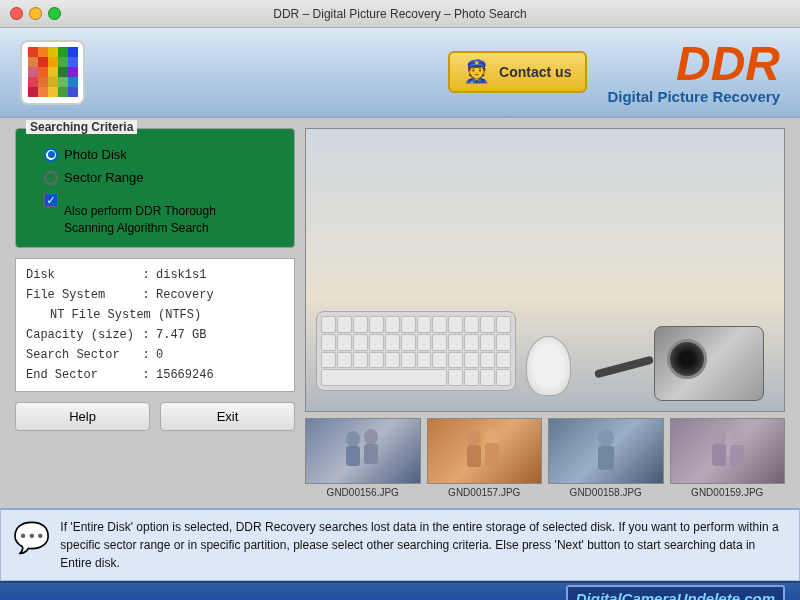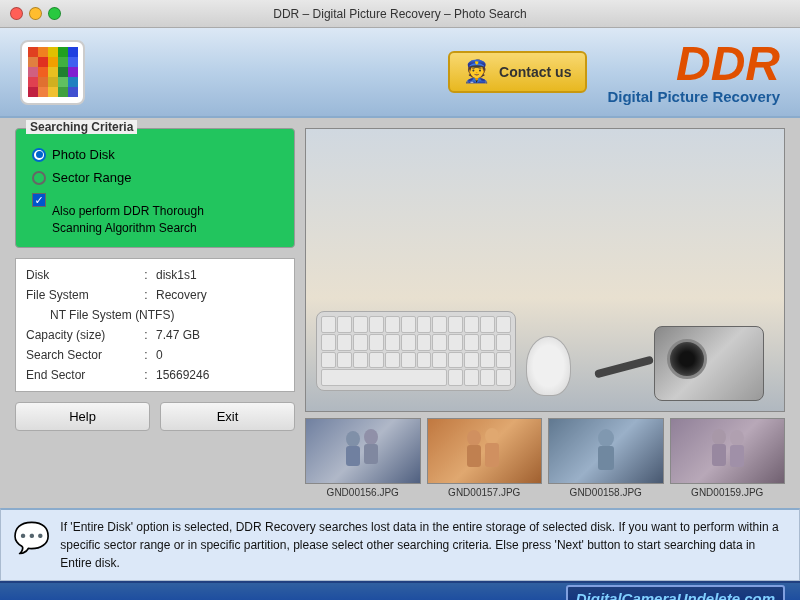--- a/index.html
+++ b/index.html
@@ -115,22 +115,22 @@
     }
 
     
     .left-panel {
       width: 280px;
       flex-shrink: 0;
     }
     .search-criteria-box {
       border: 1px solid #999;
       border-radius: 4px;
-      padding: 10px 16px;
-      background: #22c55e;
+      padding: 10px 28px;
+      background: #15803d;
       position: relative;
       margin-bottom: 10px;
     }
     .search-criteria-title {
       position: absolute;
       top: -9px;
       left: 10px;
       background: #f0f0f0;
       padding: 0 4px;
       font-weight: bold;
@@ -192,20 +192,21 @@
       border: 1px solid #aaa;
       background: white;
       padding: 6px 10px;
       font-size: 12px;
       margin-bottom: 10px;
     }
     .disk-row {
       display: flex;
       padding: 3px 0;
       border-bottom: none;
+      font-family: Liberation Mono, monospace;
     }
     .disk-key { width: 110px; color: #333; }
     .disk-colon { width: 20px; text-align: center; color: #333; }
     .disk-val { color: #333; font-weight: normal; }
 
     
     .btn-row {
       display: flex;
       gap: 10px;
       margin-top: 6px;

